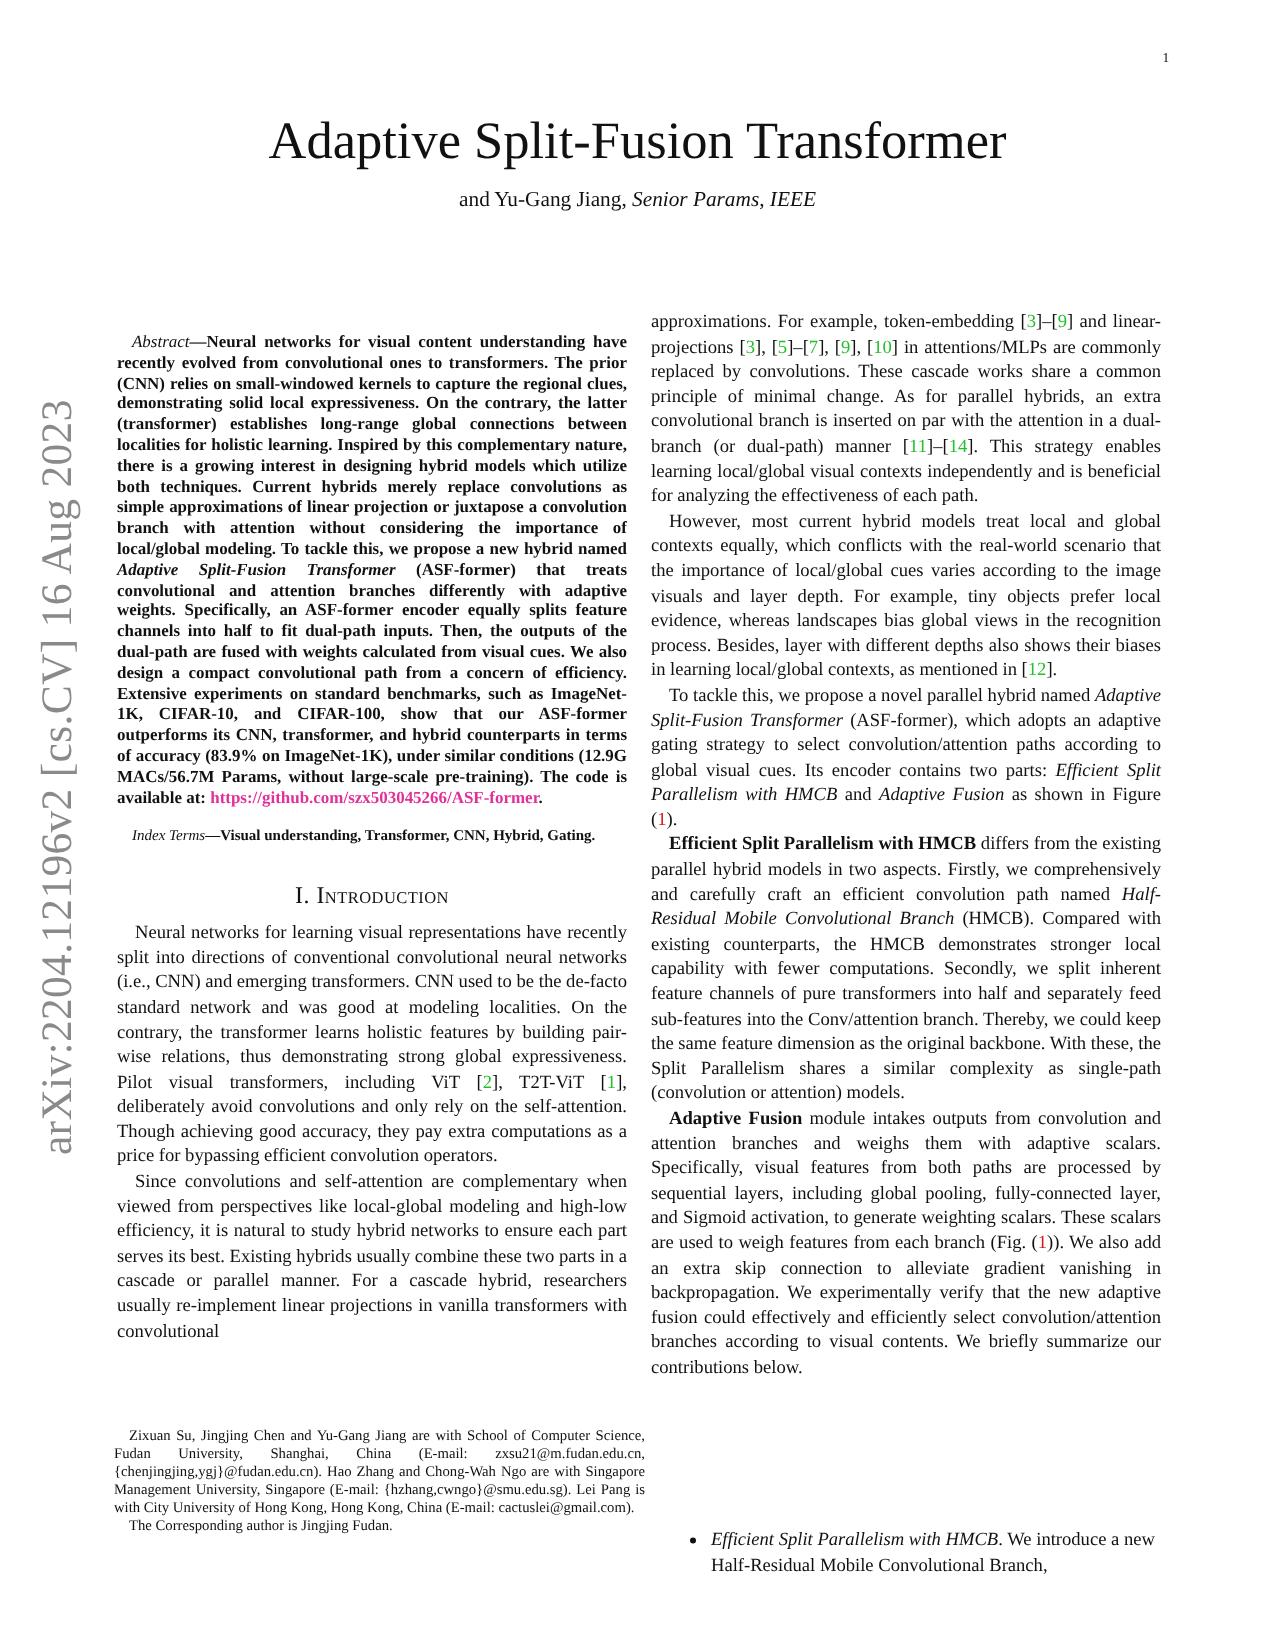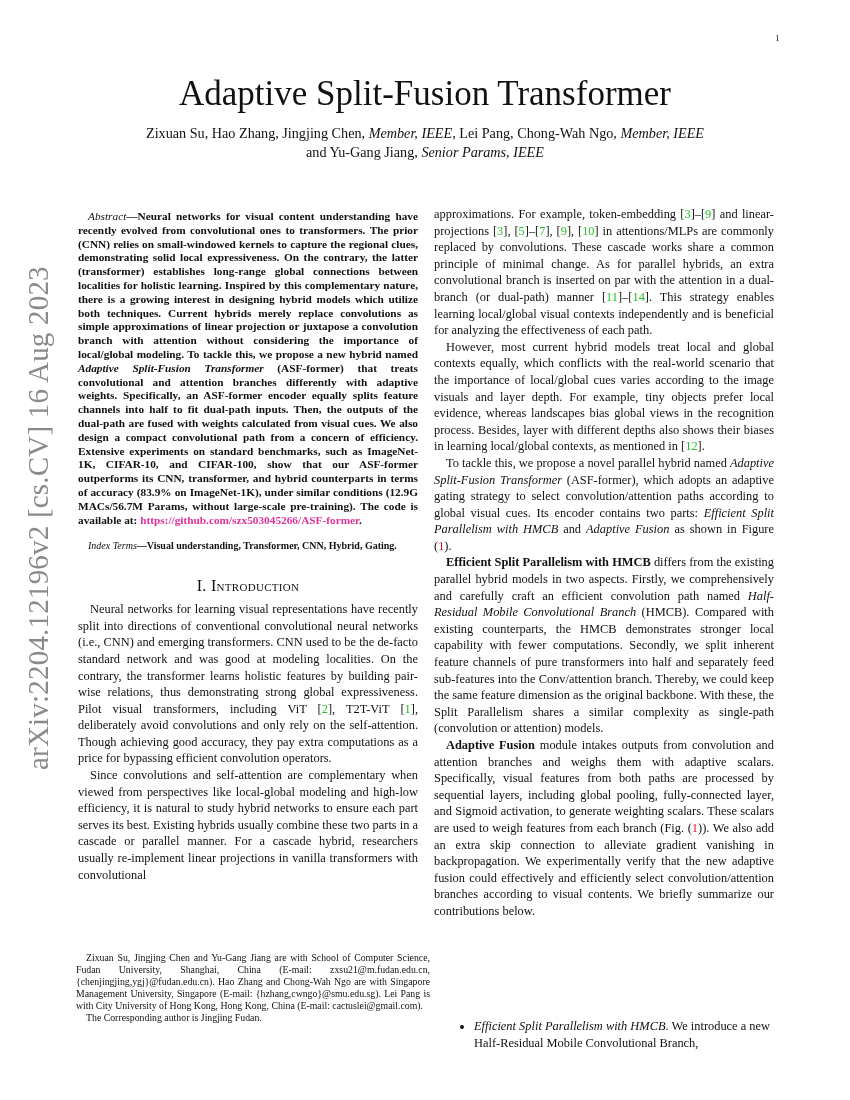--- a/index.html
+++ b/index.html
@@ -8,21 +8,21 @@
   .page-number { position: absolute; top: 33px; left: 775px; font-size: 9px; }
   .arxiv-stamp { position: absolute; left: 22px; top: 770px; transform-origin: 0 0;
          transform: rotate(-90deg); font-size: 29px; color: #8a8a8a; white-space: nowrap;
          letter-spacing: 0.2px; }
   .title { position: absolute; top: 74px; left: 0; width: 850px; text-align: center;
          font-size: 35px; font-weight: normal; margin: 0; }
   .authors { position: absolute; top: 124px; left: 0; width: 850px; text-align: center;
          font-size: 14.2px; line-height: 19px; }
   .authors i { font-style: italic; }
   .col { position: absolute; width: 340px; text-align: justify; }
-  .col-left { left: 78px; top: 210px; }
+  .col-left { left: 78px; top: 222px; }
   .col-right { left: 434px; top: 206px; }
   .abstract { font-size: 11.3px; line-height: 13.8px; font-weight: bold; margin: 0; text-indent: 10px; }
   .abstract i { font-weight: bold; font-style: italic; }
   .abstract .lead { font-style: italic; font-weight: normal; }
   .link { color: #e0309a; }
   .index-terms { font-size: 10px; line-height: 13.8px; font-weight: bold; margin: 12px 0 0 0; text-indent: 10px; }
   .index-terms .lead { font-style: italic; font-weight: normal; }
   .section-heading { text-align: center; font-size: 16px; margin: 24px 0 6px 0; letter-spacing: 0.3px; }
   .section-heading .sc { font-variant: small-caps; }
   .body-p { font-size: 12.4px; line-height: 16.6px; margin: 0; text-indent: 12px; }
@@ -40,21 +40,20 @@
 </head>
 <body>
 
 <div class="page-number">1</div>
 
 <div class="arxiv-stamp">arXiv:2204.12196v2  [cs.CV]  16 Aug 2023</div>
 
 <h1 class="title">Adaptive Split-Fusion Transformer</h1>
 
 <div class="authors">
-  <div><span>Zixuan Su, Hao Zhang, Jingjing Chen, </span><i>Member, IEEE</i><span>, Lei Pang, Chong-Wah Ngo, </span><i>Member, IEEE</i></div>
   <div><span>and Yu-Gang Jiang, </span><i>Senior Params, IEEE</i></div>
 </div>
 
 <div class="col col-left">
   <p class="abstract"><span class="lead">Abstract</span><span>—Neural networks for visual content understanding have recently evolved from convolutional ones to transformers. The prior (CNN) relies on small-windowed kernels to capture the regional clues, demonstrating solid local expressiveness. On the contrary, the latter (transformer) establishes long-range global connections between localities for holistic learning. Inspired by this complementary nature, there is a growing interest in designing hybrid models which utilize both techniques. Current hybrids merely replace convolutions as simple approximations of linear projection or juxtapose a convolution branch with attention without considering the importance of local/global modeling. To tackle this, we propose a new hybrid named </span><i>Adaptive Split-Fusion Transformer</i><span> (ASF-former) that treats convolutional and attention branches differently with adaptive weights. Specifically, an ASF-former encoder equally splits feature channels into half to fit dual-path inputs. Then, the outputs of the dual-path are fused with weights calculated from visual cues. We also design a compact convolutional path from a concern of efficiency. Extensive experiments on standard benchmarks, such as ImageNet-1K, CIFAR-10, and CIFAR-100, show that our ASF-former outperforms its CNN, transformer, and hybrid counterparts in terms of accuracy (83.9% on ImageNet-1K), under similar conditions (12.9G MACs/56.7M Params, without large-scale pre-training). The code is available at: </span><a class="link">https://github.com/szx503045266/ASF-former</a><span>.</span></p>
 
   <p class="index-terms"><span class="lead">Index Terms</span><span>—Visual understanding, Transformer, CNN, Hybrid, Gating.</span></p>
 
   <div class="section-heading"><span>I. </span><span class="sc">Introduction</span></div>
 

